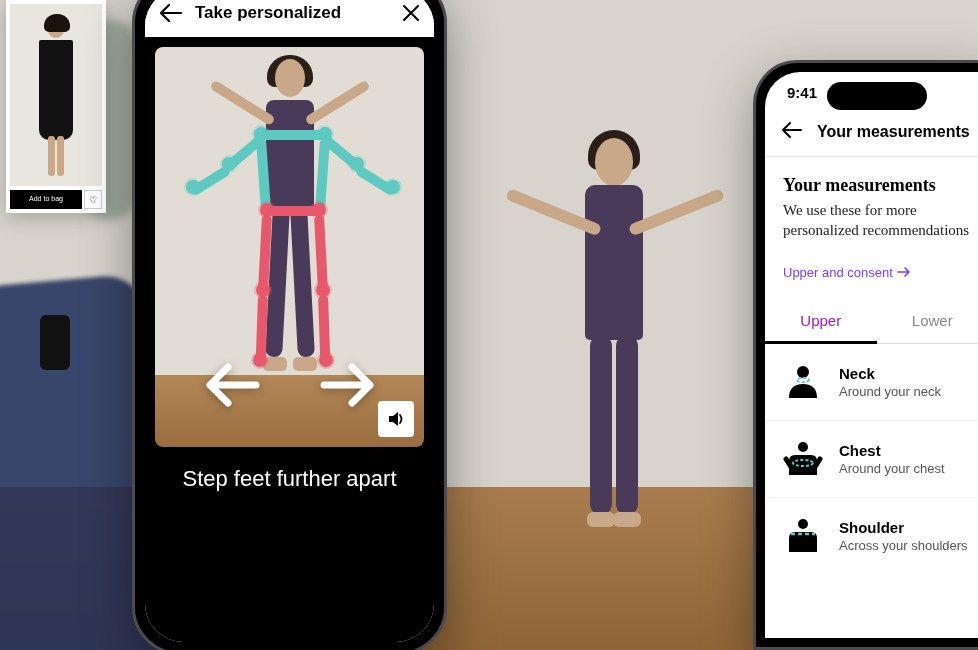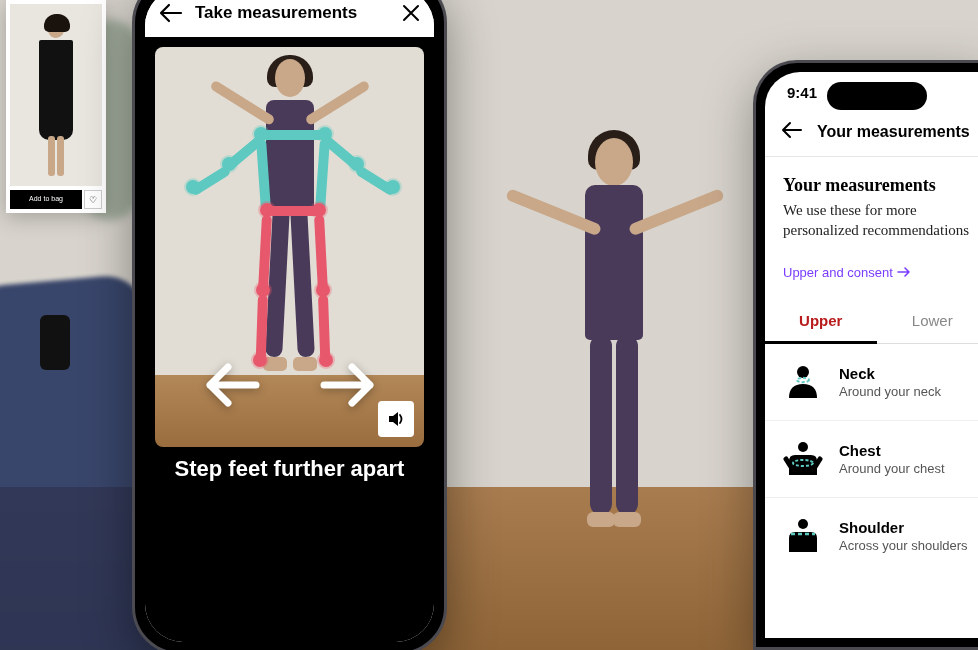--- a/index.html
+++ b/index.html
@@ -266,22 +266,22 @@
   display: flex;
   align-items: center;
   justify-content: center;
   cursor: pointer;
 }
 
 .instruction {
   color: #fff;
   text-align: center;
   font-size: 22px;
-  font-weight: 700;
-  padding: 8px 20px 6px;
+  font-weight: 400;
+  padding: 18px 20px 6px;
   line-height: 1.25;
 }
 .photo-tips {
   color: #fff;
   text-align: center;
   font-size: 13px;
   text-decoration: underline;
   padding-bottom: 20px;
   cursor: pointer;
 }
@@ -358,22 +358,22 @@
 .tab {
   flex: 1;
   text-align: center;
   padding: 12px 0;
   font-size: 15px;
   cursor: pointer;
   color: #888;
   border-bottom: 1px solid #ddd;
 }
 .tab.active {
-  color: #b91c1c;
-  font-weight: 700;
+  color: #a21caf;
+  font-weight: 400;
   border-bottom: 3px solid #000;
 }
 .mrow {
   display: flex;
   align-items: center;
   gap: 16px;
   padding: 18px 0 18px 18px;
   border-bottom: 1px solid #eee;
 }
 .micon {
@@ -426,21 +426,21 @@
 </div>
 
 <div class="phone-center">
   <div class="phone-screen">
     <div class="screen-header">
       <span class="back-arrow">
         <svg width="24" height="20" viewBox="0 0 24 20">
           <path d="M10 2 L2 10 L10 18 M2 10 L22 10" stroke="#000" stroke-width="2.2" fill="none" stroke-linecap="round" stroke-linejoin="round"></path>
         </svg>
       </span>
-      <span class="header-title">Take measurements</span>
+      <span class="header-title">Take personalized</span>
       <span class="close-x">
         <svg width="18" height="18" viewBox="0 0 18 18">
           <path d="M2 2 L16 16 M16 2 L2 16" stroke="#000" stroke-width="2" stroke-linecap="round"></path>
         </svg>
       </span>
     </div>
     <div class="cam-area">
       <div class="cam-view">
         <div class="cam-fig">
           <div class="chair"></div>

